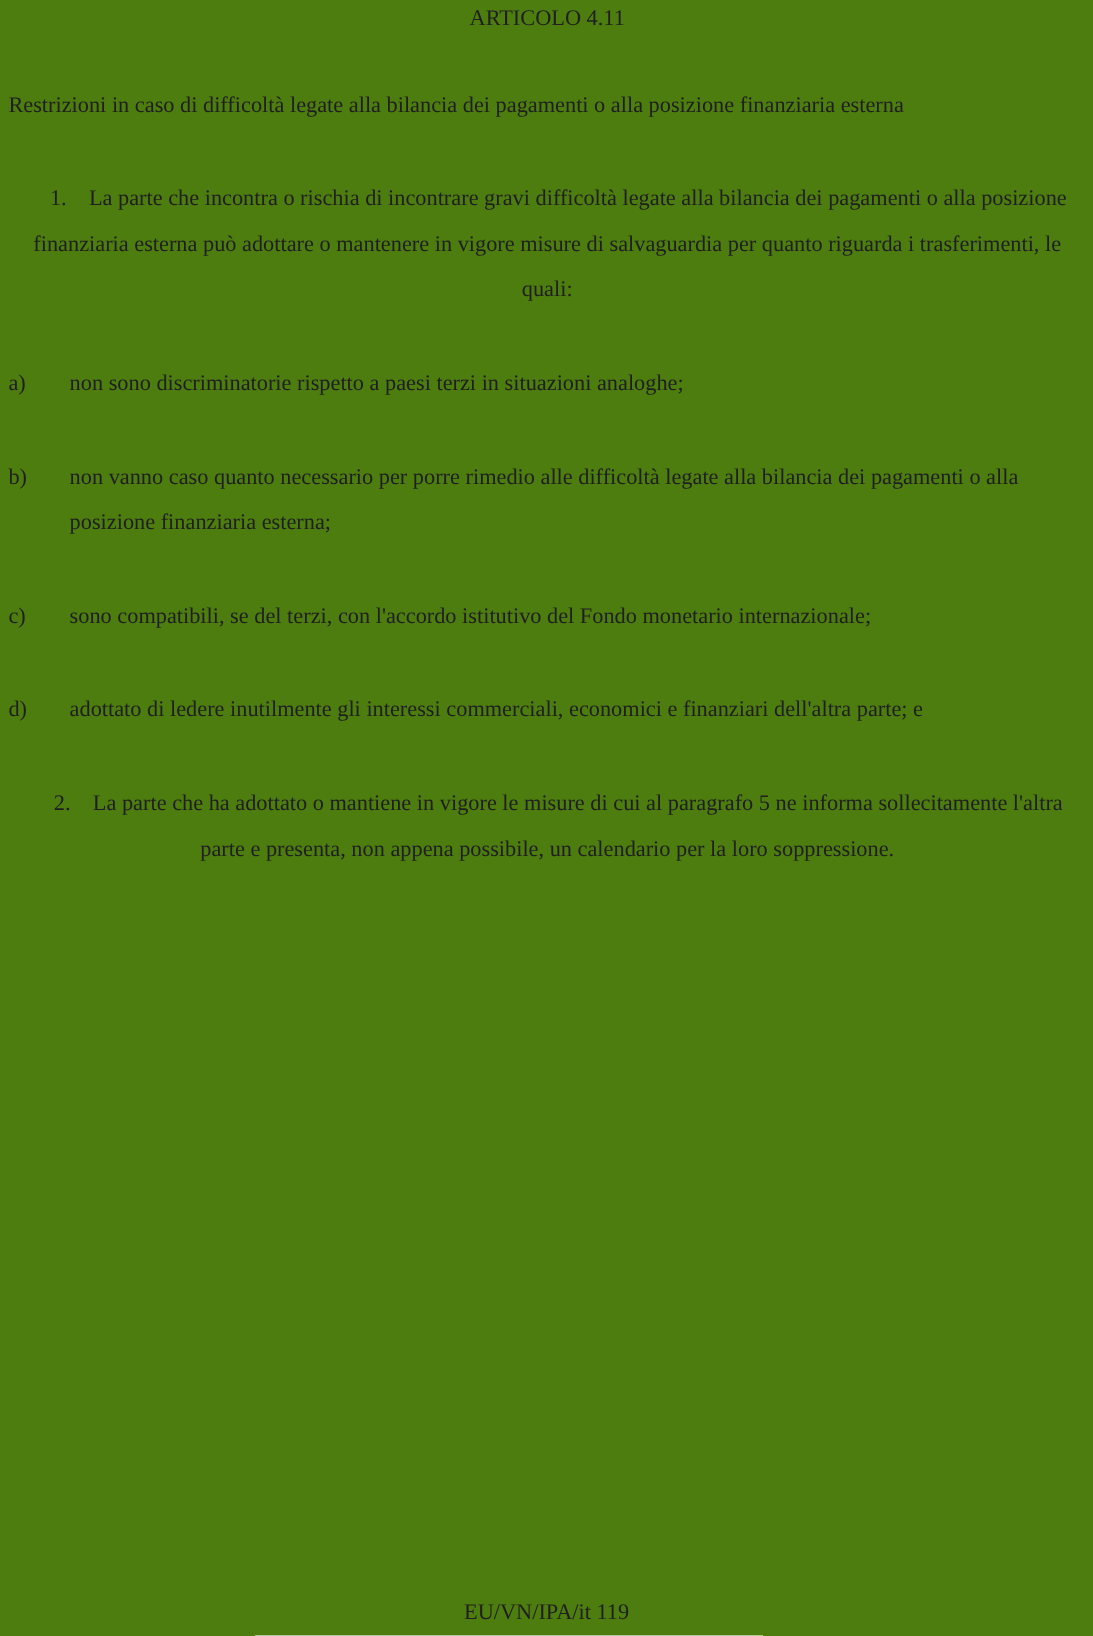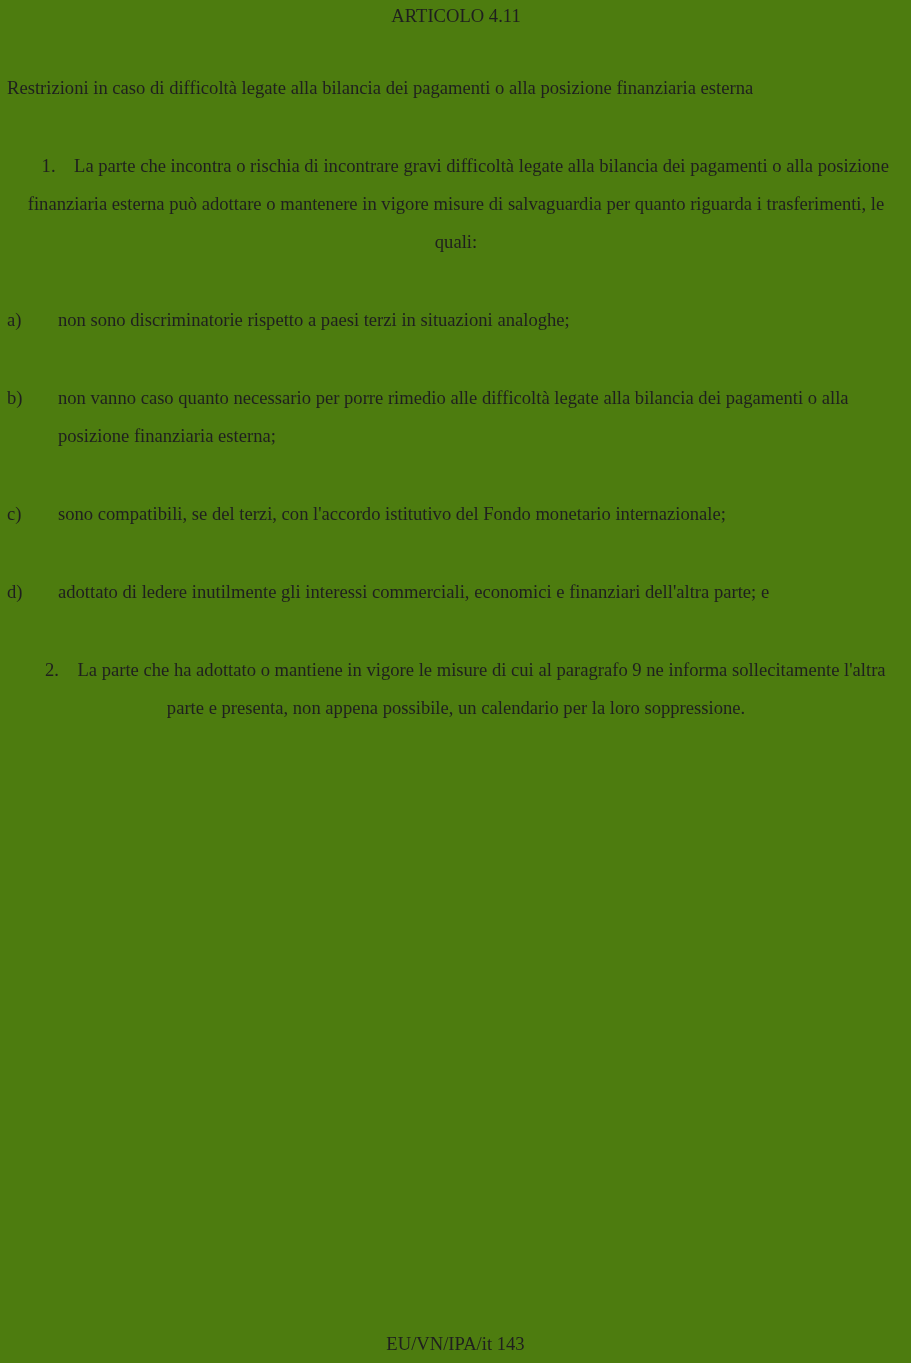--- a/index.html
+++ b/index.html
@@ -72,17 +72,17 @@
 
   <p class="list-item"><span class="item-marker">a)</span><span>non sono discriminatorie rispetto a paesi terzi in situazioni analoghe;</span></p>
 
   <p class="list-item"><span class="item-marker">b)</span><span>non vanno caso quanto necessario per porre rimedio alle difficoltà legate alla bilancia dei pagamenti o alla posizione finanziaria esterna;</span></p>
 
   <p class="list-item"><span class="item-marker">c)</span><span>sono compatibili, se del terzi, con l'accordo istitutivo del Fondo monetario internazionale;</span></p>
 
   <p class="list-item"><span class="item-marker">d)</span><span>adottato di ledere inutilmente gli interessi commerciali, economici e finanziari dell'altra parte; e</span></p>
 
 
-  <p class="para"><span class="para-num">2.</span><span>La parte che ha adottato o mantiene in vigore le misure di cui al paragrafo 9 ne informa sollecitamente l'altra parte e presenta, non appena possibile, un calendario per la loro soppressione.</span></p>
+  <p class="para"><span class="para-num">2.</span><span>La parte che ha adottato o mantiene in vigore le misure di cui al paragrafo 5 ne informa sollecitamente l'altra parte e presenta, non appena possibile, un calendario per la loro soppressione.</span></p>
 
-  <div class="page-footer">EU/VN/IPA/it 143</div>
+  <div class="page-footer">EU/VN/IPA/it 119</div>
 
 </div>
 
 </body></html>

